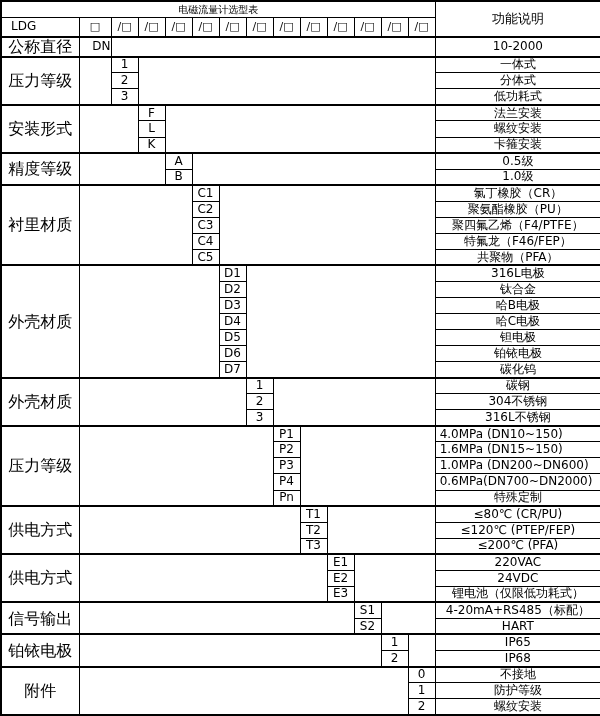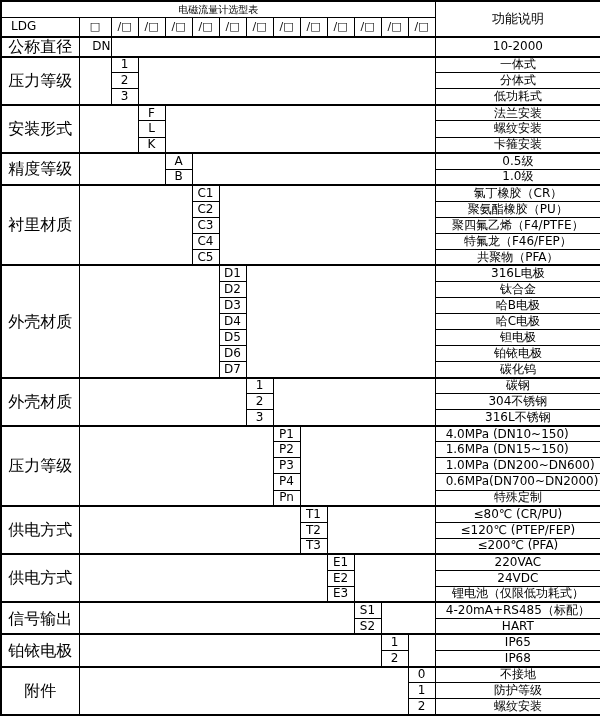--- a/index.html
+++ b/index.html
@@ -23,21 +23,21 @@
   }
   tr { height:16px; }
   tr.row-title { height:16px; }
   tr.row-model { height:20px; }
   tr.sec-first > td { border-top:2px solid #000; }
   td.title-cell { font-size:10px; }
   td.desc-header { font-size:13px; }
   td.cat-label { font-size:16px; }
   td.model-prefix { text-align:left; padding-left:9px; }
   td.dn-code { text-align:right; padding-left:0; }
-  td.desc.left { text-align:left; padding-left:10px; }
+  td.desc.left { text-align:left; padding-left:4px; }
   td.slot { font-size:11px; letter-spacing:0; }
 </style>
 </head>
 <body>
 
 <table class="sel">
   <colgroup>
     <col style="width:78px">
     <col style="width:32px">
     <col style="width:27px">

